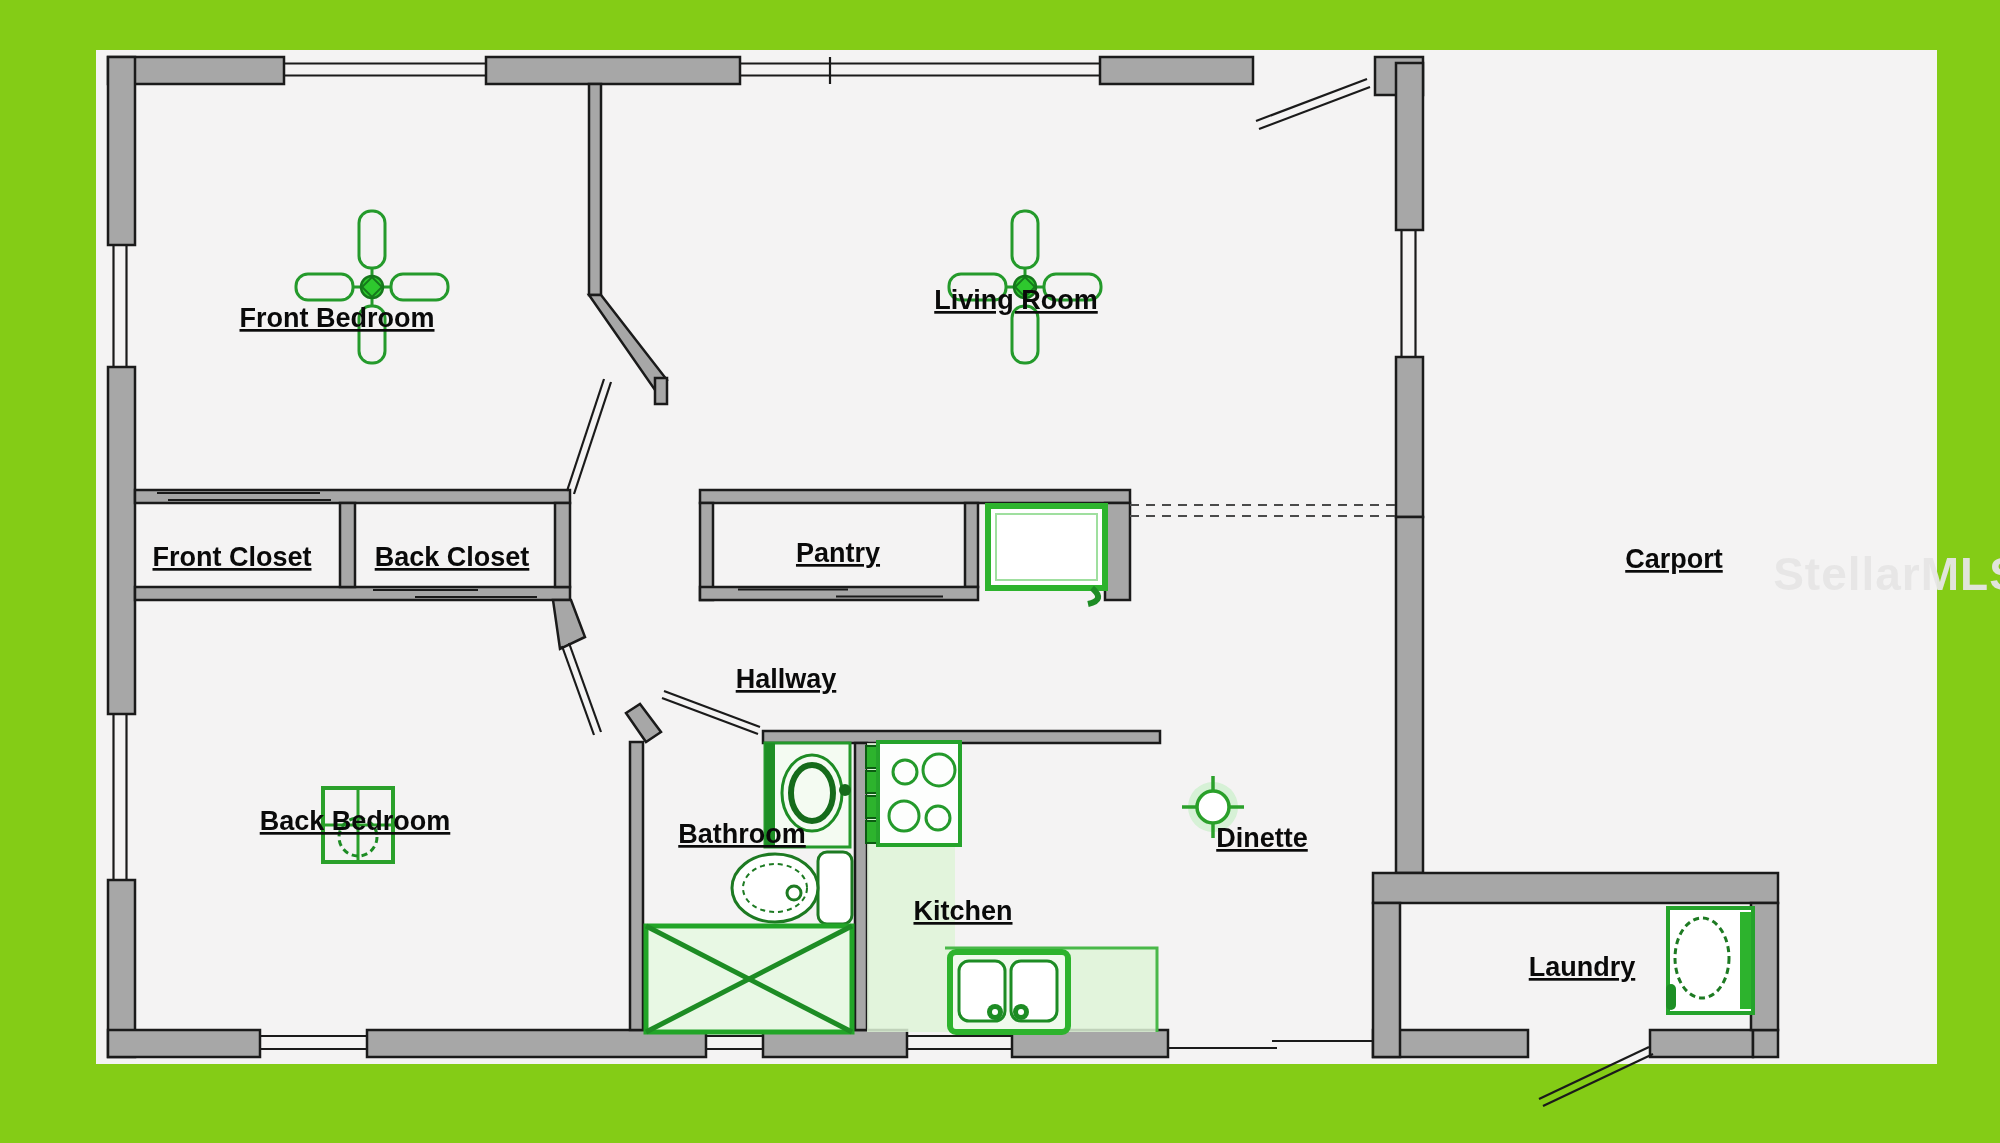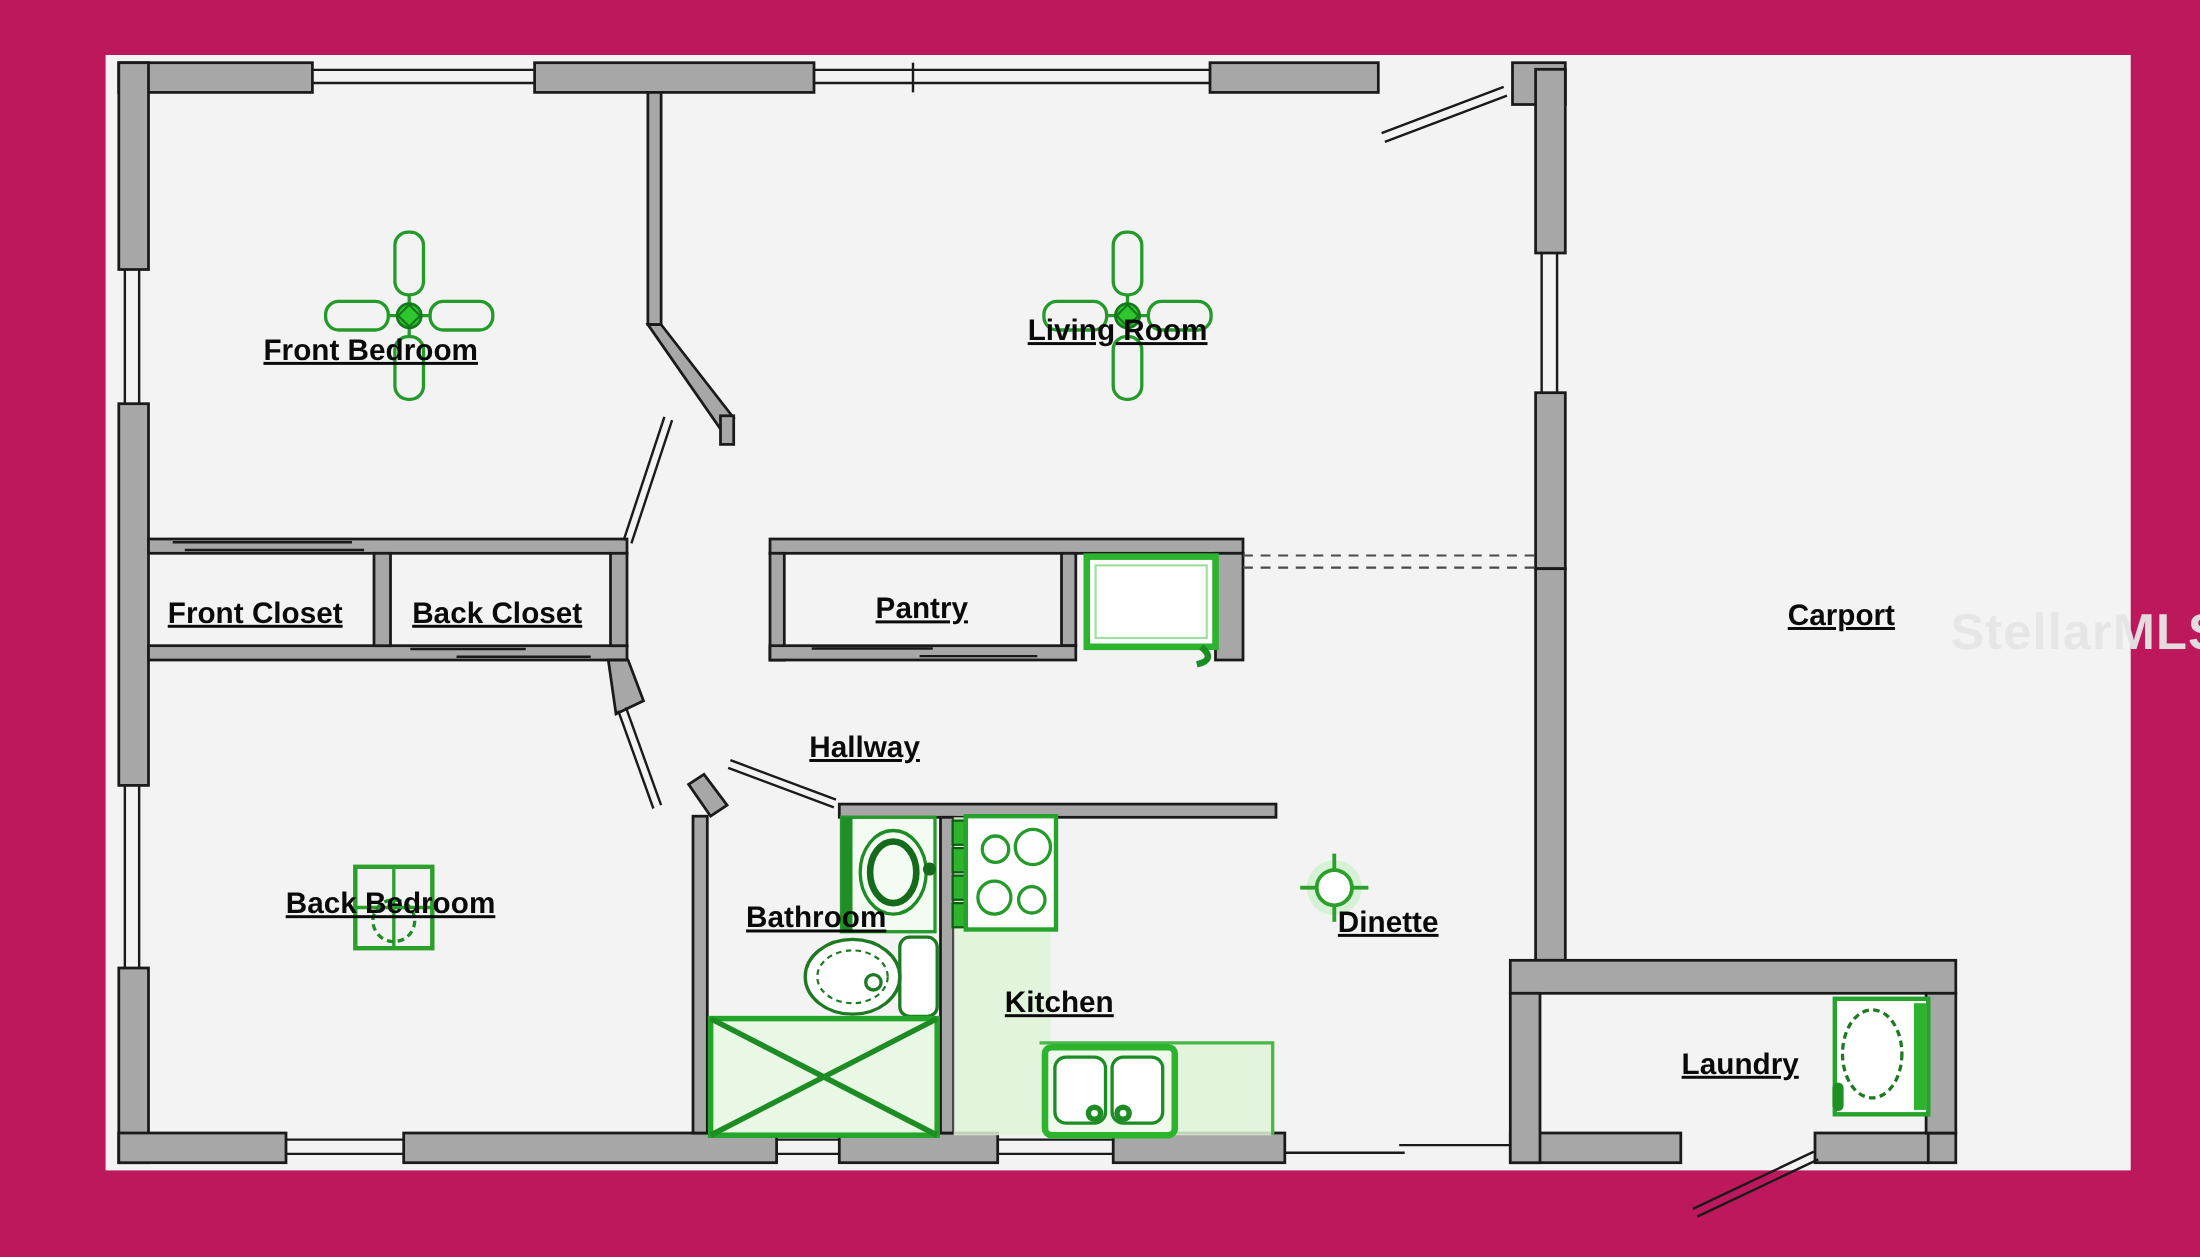--- a/index.html
+++ b/index.html
@@ -1,16 +1,16 @@
 <!DOCTYPE html>
 <html><head>
 <meta charset="utf-8">
 <style>
   html,body{margin:0;padding:0;background:#ffffff;}
-  .stage{position:relative;width:2000px;height:1143px;background:#be185d;overflow:hidden;
+  .stage{position:relative;width:2000px;height:1143px;background:#84cc16;overflow:hidden;
          font-family:"Liberation Sans", sans-serif;text-align:center;}
   svg{display:block;}
   .wall{fill:#a7a7a7;stroke:#1a1a1a;stroke-width:2.5;}
   .winline{stroke:#1a1a1a;stroke-width:2.2;fill:none;}
   .doorleaf{stroke:#1a1a1a;stroke-width:2.2;fill:none;}
   .dash{stroke:#4a4a4a;stroke-width:2;stroke-dasharray:9 7;fill:none;}
   .g-stroke{stroke:#249a2b;stroke-width:3;fill:none;}
   .room-label{font-size:27px;font-weight:bold;fill:#0a0a0a;text-decoration:underline;
               font-family:"Liberation Sans", sans-serif;}
   .watermark{font-size:46px;font-weight:bold;fill:#e7e6e6;opacity:0.95;letter-spacing:1px;

